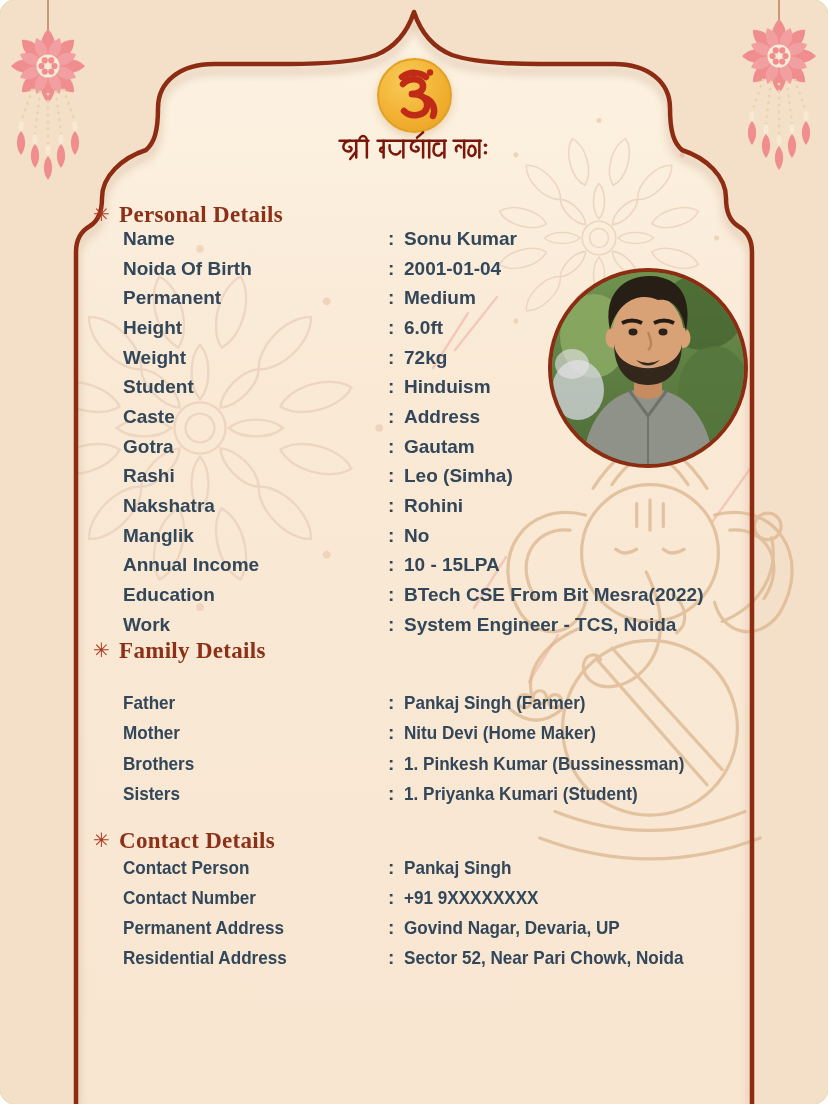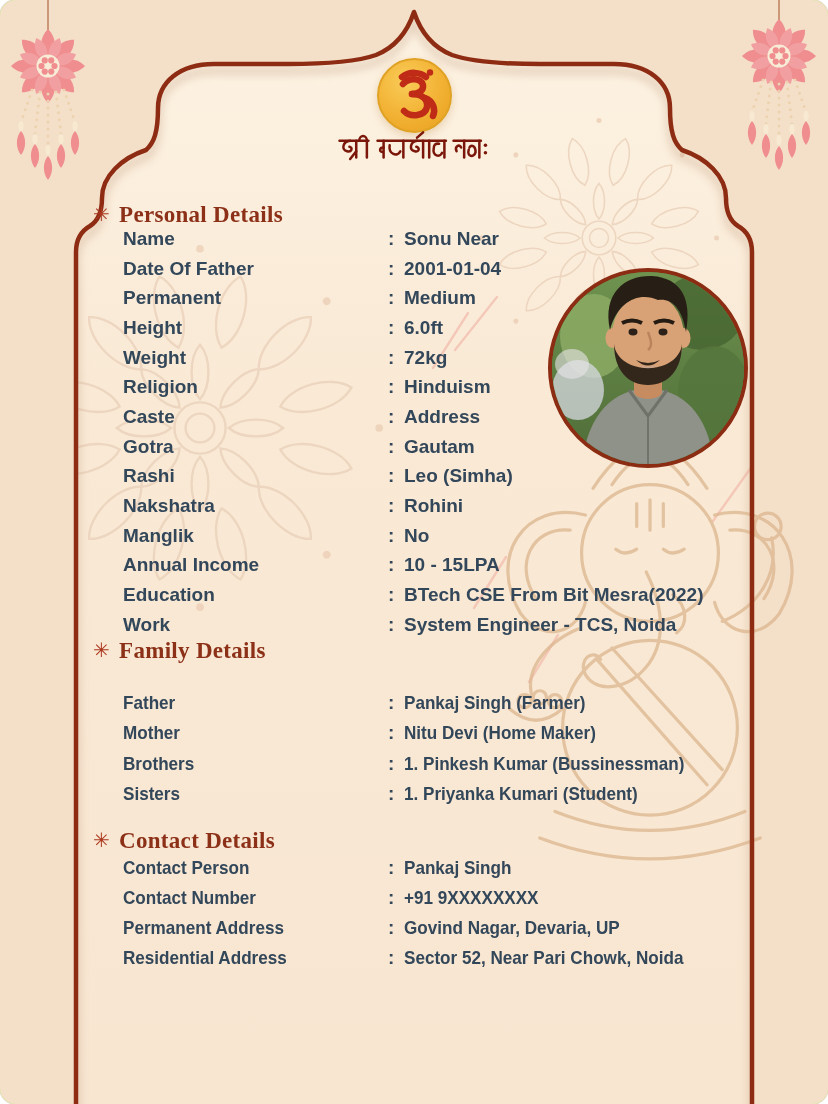--- a/index.html
+++ b/index.html
@@ -292,25 +292,25 @@
     </svg>
   </div>
 
   <div class="title t-personal">
     <span class="ast">✳</span><span>Personal Details</span>
   </div>
   <div class="rows r-personal">
   <div class="row">
     <span class="lbl">Name</span>
     <span class="sep">:</span>
-    <span class="val">Sonu Near</span>
-  </div>
-
-  <div class="row">
-    <span class="lbl">Date Of Father</span>
+    <span class="val">Sonu Kumar</span>
+  </div>
+
+  <div class="row">
+    <span class="lbl">Noida Of Birth</span>
     <span class="sep">:</span>
     <span class="val">2001-01-04</span>
   </div>
 
   <div class="row">
     <span class="lbl">Permanent</span>
     <span class="sep">:</span>
     <span class="val">Medium</span>
   </div>
 
@@ -320,21 +320,21 @@
     <span class="val">6.0ft</span>
   </div>
 
   <div class="row">
     <span class="lbl">Weight</span>
     <span class="sep">:</span>
     <span class="val">72kg</span>
   </div>
 
   <div class="row">
-    <span class="lbl">Religion</span>
+    <span class="lbl">Student</span>
     <span class="sep">:</span>
     <span class="val">Hinduism</span>
   </div>
 
   <div class="row">
     <span class="lbl">Caste</span>
     <span class="sep">:</span>
     <span class="val">Address</span>
   </div>
 

